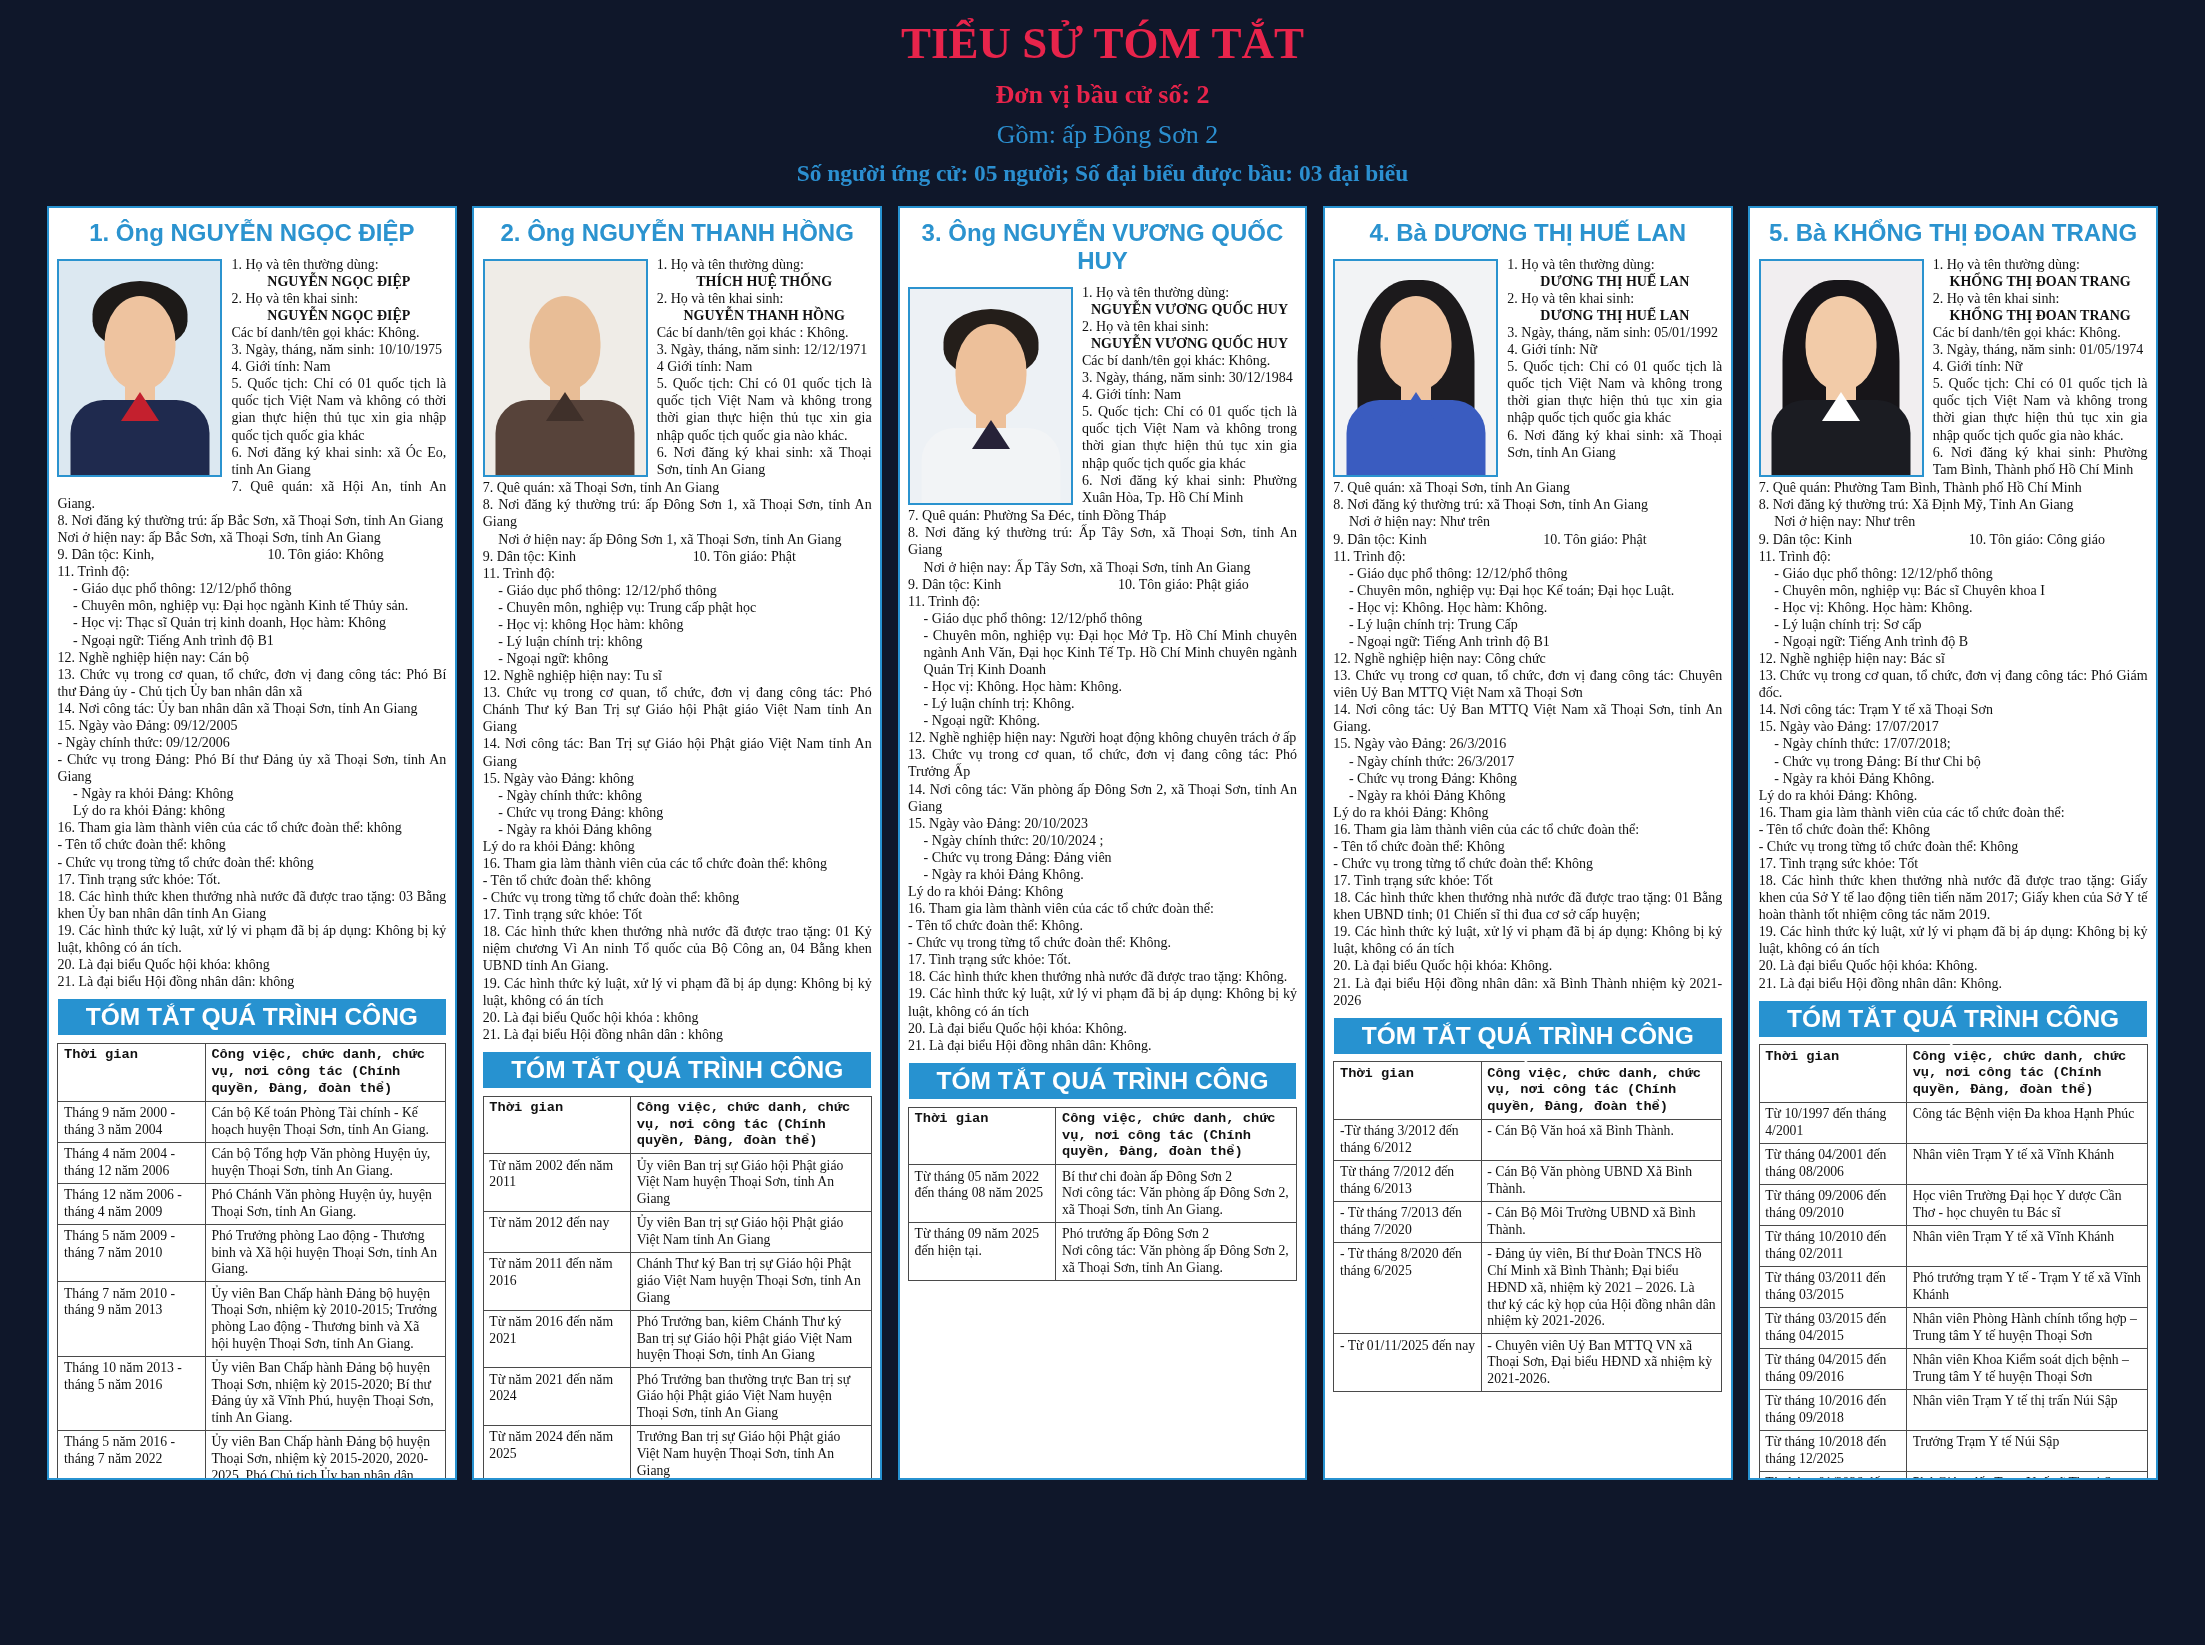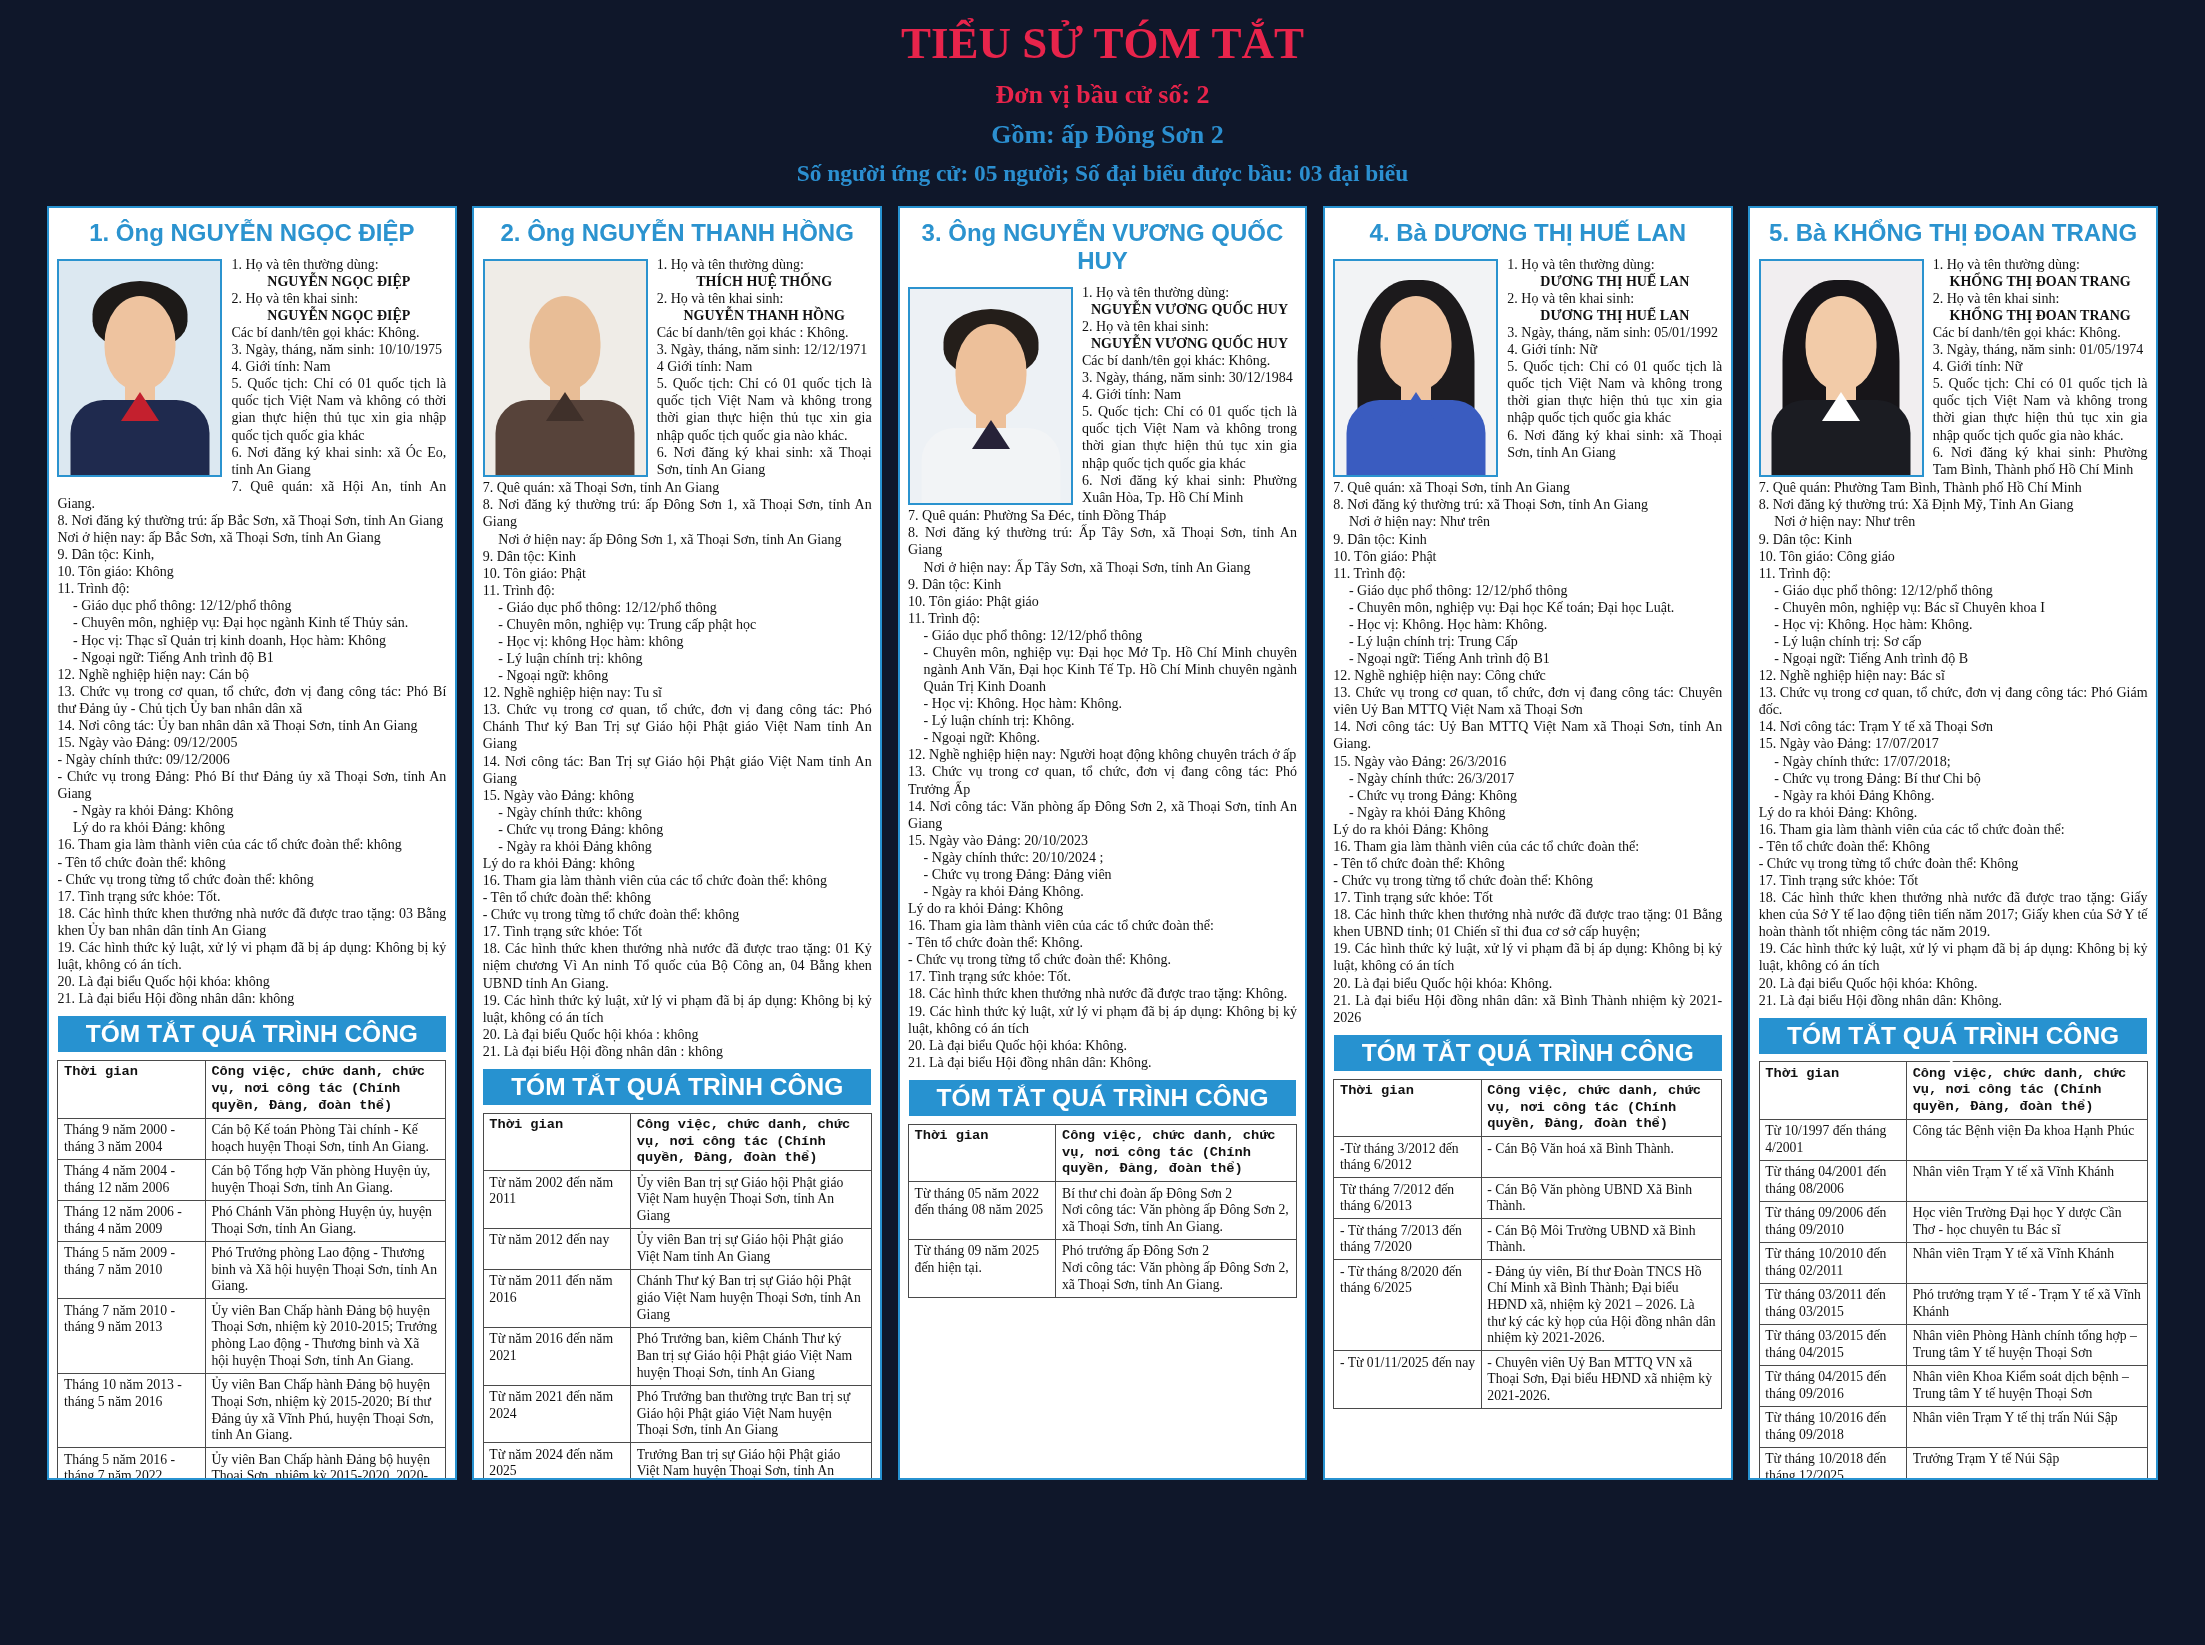--- a/index.html
+++ b/index.html
@@ -2,42 +2,42 @@
 <html style="font-size:9px"><head>
 <meta charset="utf-8">
 <style>
   html,body{margin:0;padding:0;background:#fff;}
   .page{width:2205px;height:1646px;position:relative;background:#0f172a;overflow:hidden;
         font-family:"Liberation Serif", serif;}
   .doc-header{text-align:center;padding-top:16.7px;}
   .main-title{font-family:"Liberation Serif", serif;font-weight:bold;font-size:45px;color:#e8244b;margin:0 0 11px 0;}
   .sub-title{font-family:"Liberation Serif", serif;font-weight:bold;font-size:24px;color:#2b8fd0;margin:0 0 11px 0;}
   .unit-line{font-weight:bold;font-size:26px;color:#e8244b;margin:0 0 10px 0;}
-  .gom-line{font-weight:bold;font-size:26px;color:#2b8fd0;margin:0 0 10px 10px;}
+  .gom-line{font-weight:normal;font-size:26px;color:#2b8fd0;margin:0 0 10px 10px;}
   .count-line{font-weight:bold;font-size:23.4px;color:#2b8fd0;margin:0;}
   .columns{display:flex;gap:15.6px;padding:0 47px;margin-top:19px;}
   .panel{flex:1;border:2.8px solid #2792d0;height:1274px;padding:1.1px 8.4px;box-sizing:border-box;
          overflow:hidden;background:#fff;}
   .panel-title{font-family:"Liberation Sans", sans-serif;font-weight:bold;font-size:24px;color:#2b93cf;
                text-align:center;margin:10px 0 9px 0;}
   .photo{float:left;width:161px;height:214px;border:2.2px solid #2b93cf;margin:3.3px 9px 2.2px 0;
          position:relative;overflow:hidden;}
   .ph-hair{position:absolute;left:50%;transform:translateX(-50%);}
   .ph-hair.short{top:20px;width:95px;height:67px;border-radius:50% 50% 40% 40%;}
   .ph-hair.long{top:19px;width:117px;height:184px;border-radius:44% 44% 18% 18%;}
   .ph-face{position:absolute;top:35px;left:50%;transform:translateX(-50%);width:71px;height:94px;border-radius:50% 50% 46% 46%;}
   .ph-neck{position:absolute;top:119px;left:50%;transform:translateX(-50%);width:30px;height:28px;}
   .ph-torso{position:absolute;bottom:-3.3px;left:50%;transform:translateX(-50%);width:139px;height:78px;border-radius:33px 33px 0 0;}
   .ph-collar{position:absolute;bottom:54px;left:50%;transform:translateX(-50%);width:0;height:0;
              border-left:19px solid transparent;border-right:19px solid transparent;}
   .line{font-size:14px;line-height:1.22;text-align:justify;color:#111;}
   .line.b{font-weight:bold;text-align:center;}
   .line.i{padding-left:15.6px;}
   .line.f{clear:left;}
-  .line.duo{display:flex;text-align:left;flex-direction:column;}
+  .line.duo{display:flex;text-align:left;}
   .line.duo .p1{width:54%;}
   .line.duo .p2{flex:1;}
   .bar{clear:both;background:#2792d0;color:#fff;font-family:"Liberation Sans", sans-serif;
        font-weight:bold;font-size:24.5px;line-height:36px;text-align:center;height:36px;margin:9px 0.6px 7.8px 0.6px;}
   table.career{width:100%;border-collapse:collapse;font-family:"Liberation Serif", serif;
                font-size:13.7px;color:#111;border:1.7px solid #333;}
   table.career th, table.career td{border:1.1px solid #4a4a4a;padding:3.3px 5.6px;vertical-align:top;line-height:1.22;}
   table.career th{text-align:left;font-weight:bold;font-family:Liberation Mono, monospace;}
   td.time{width:38%;}
   td.job{white-space:pre-line;}

